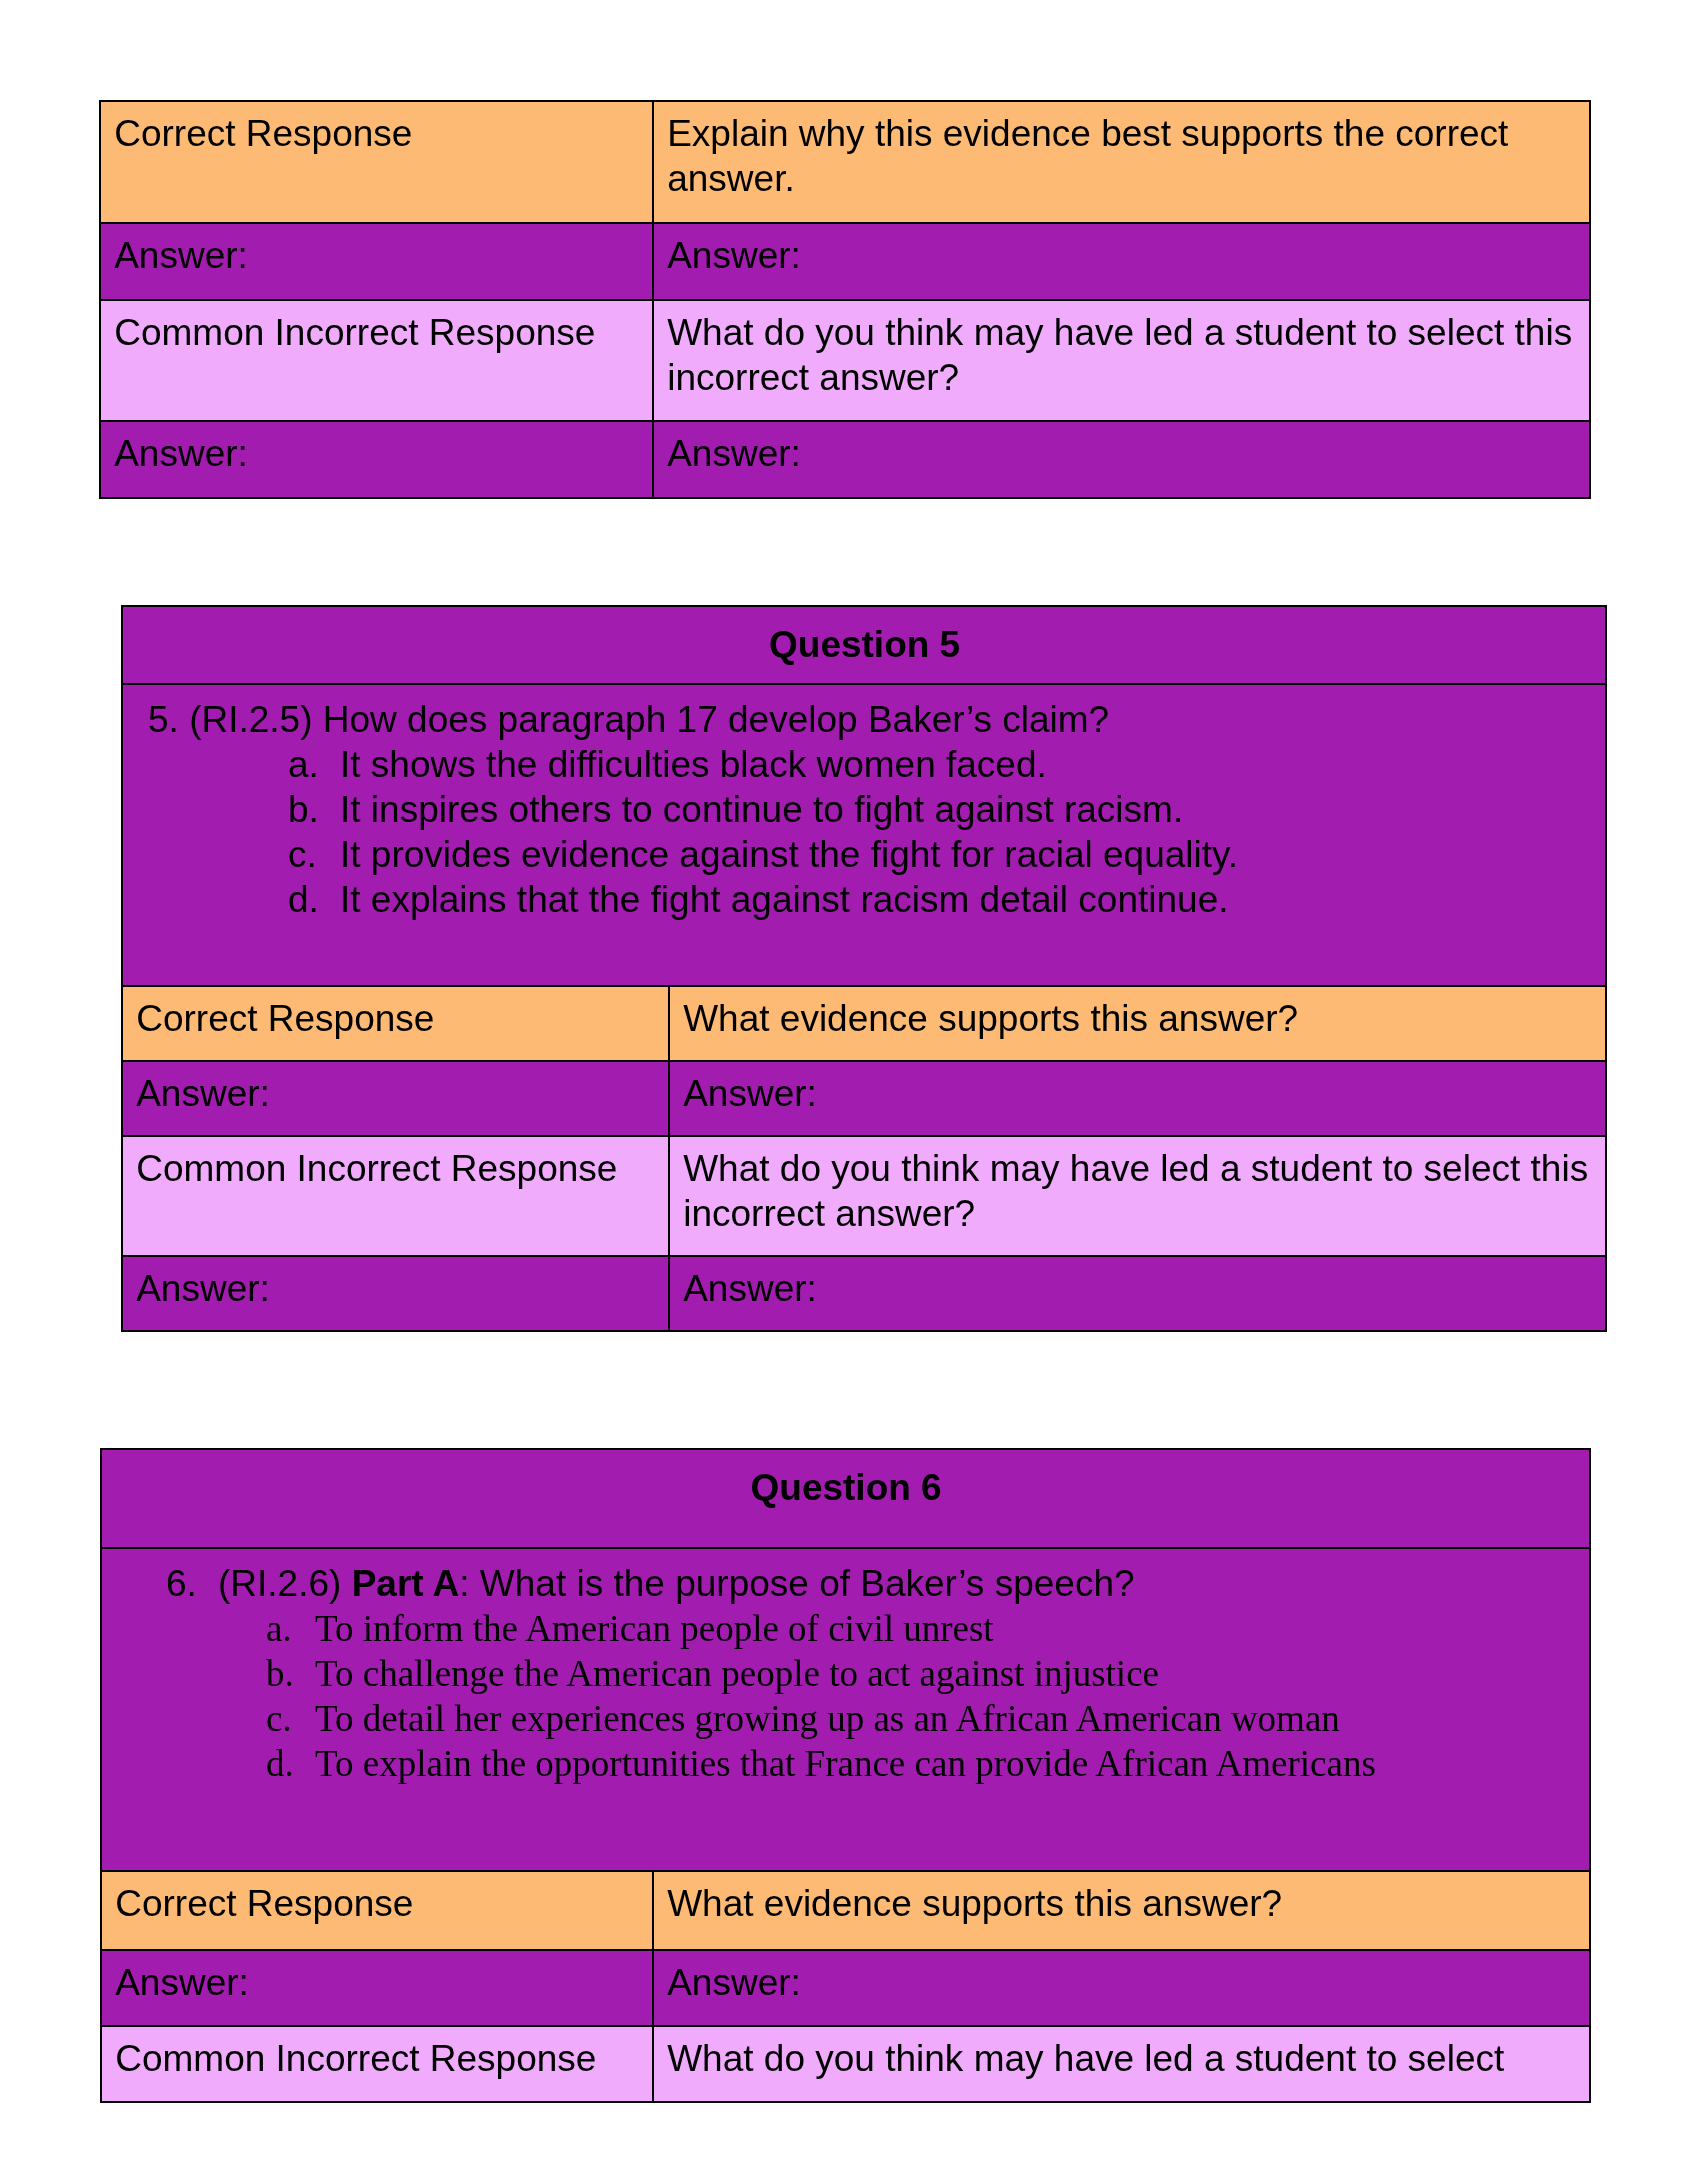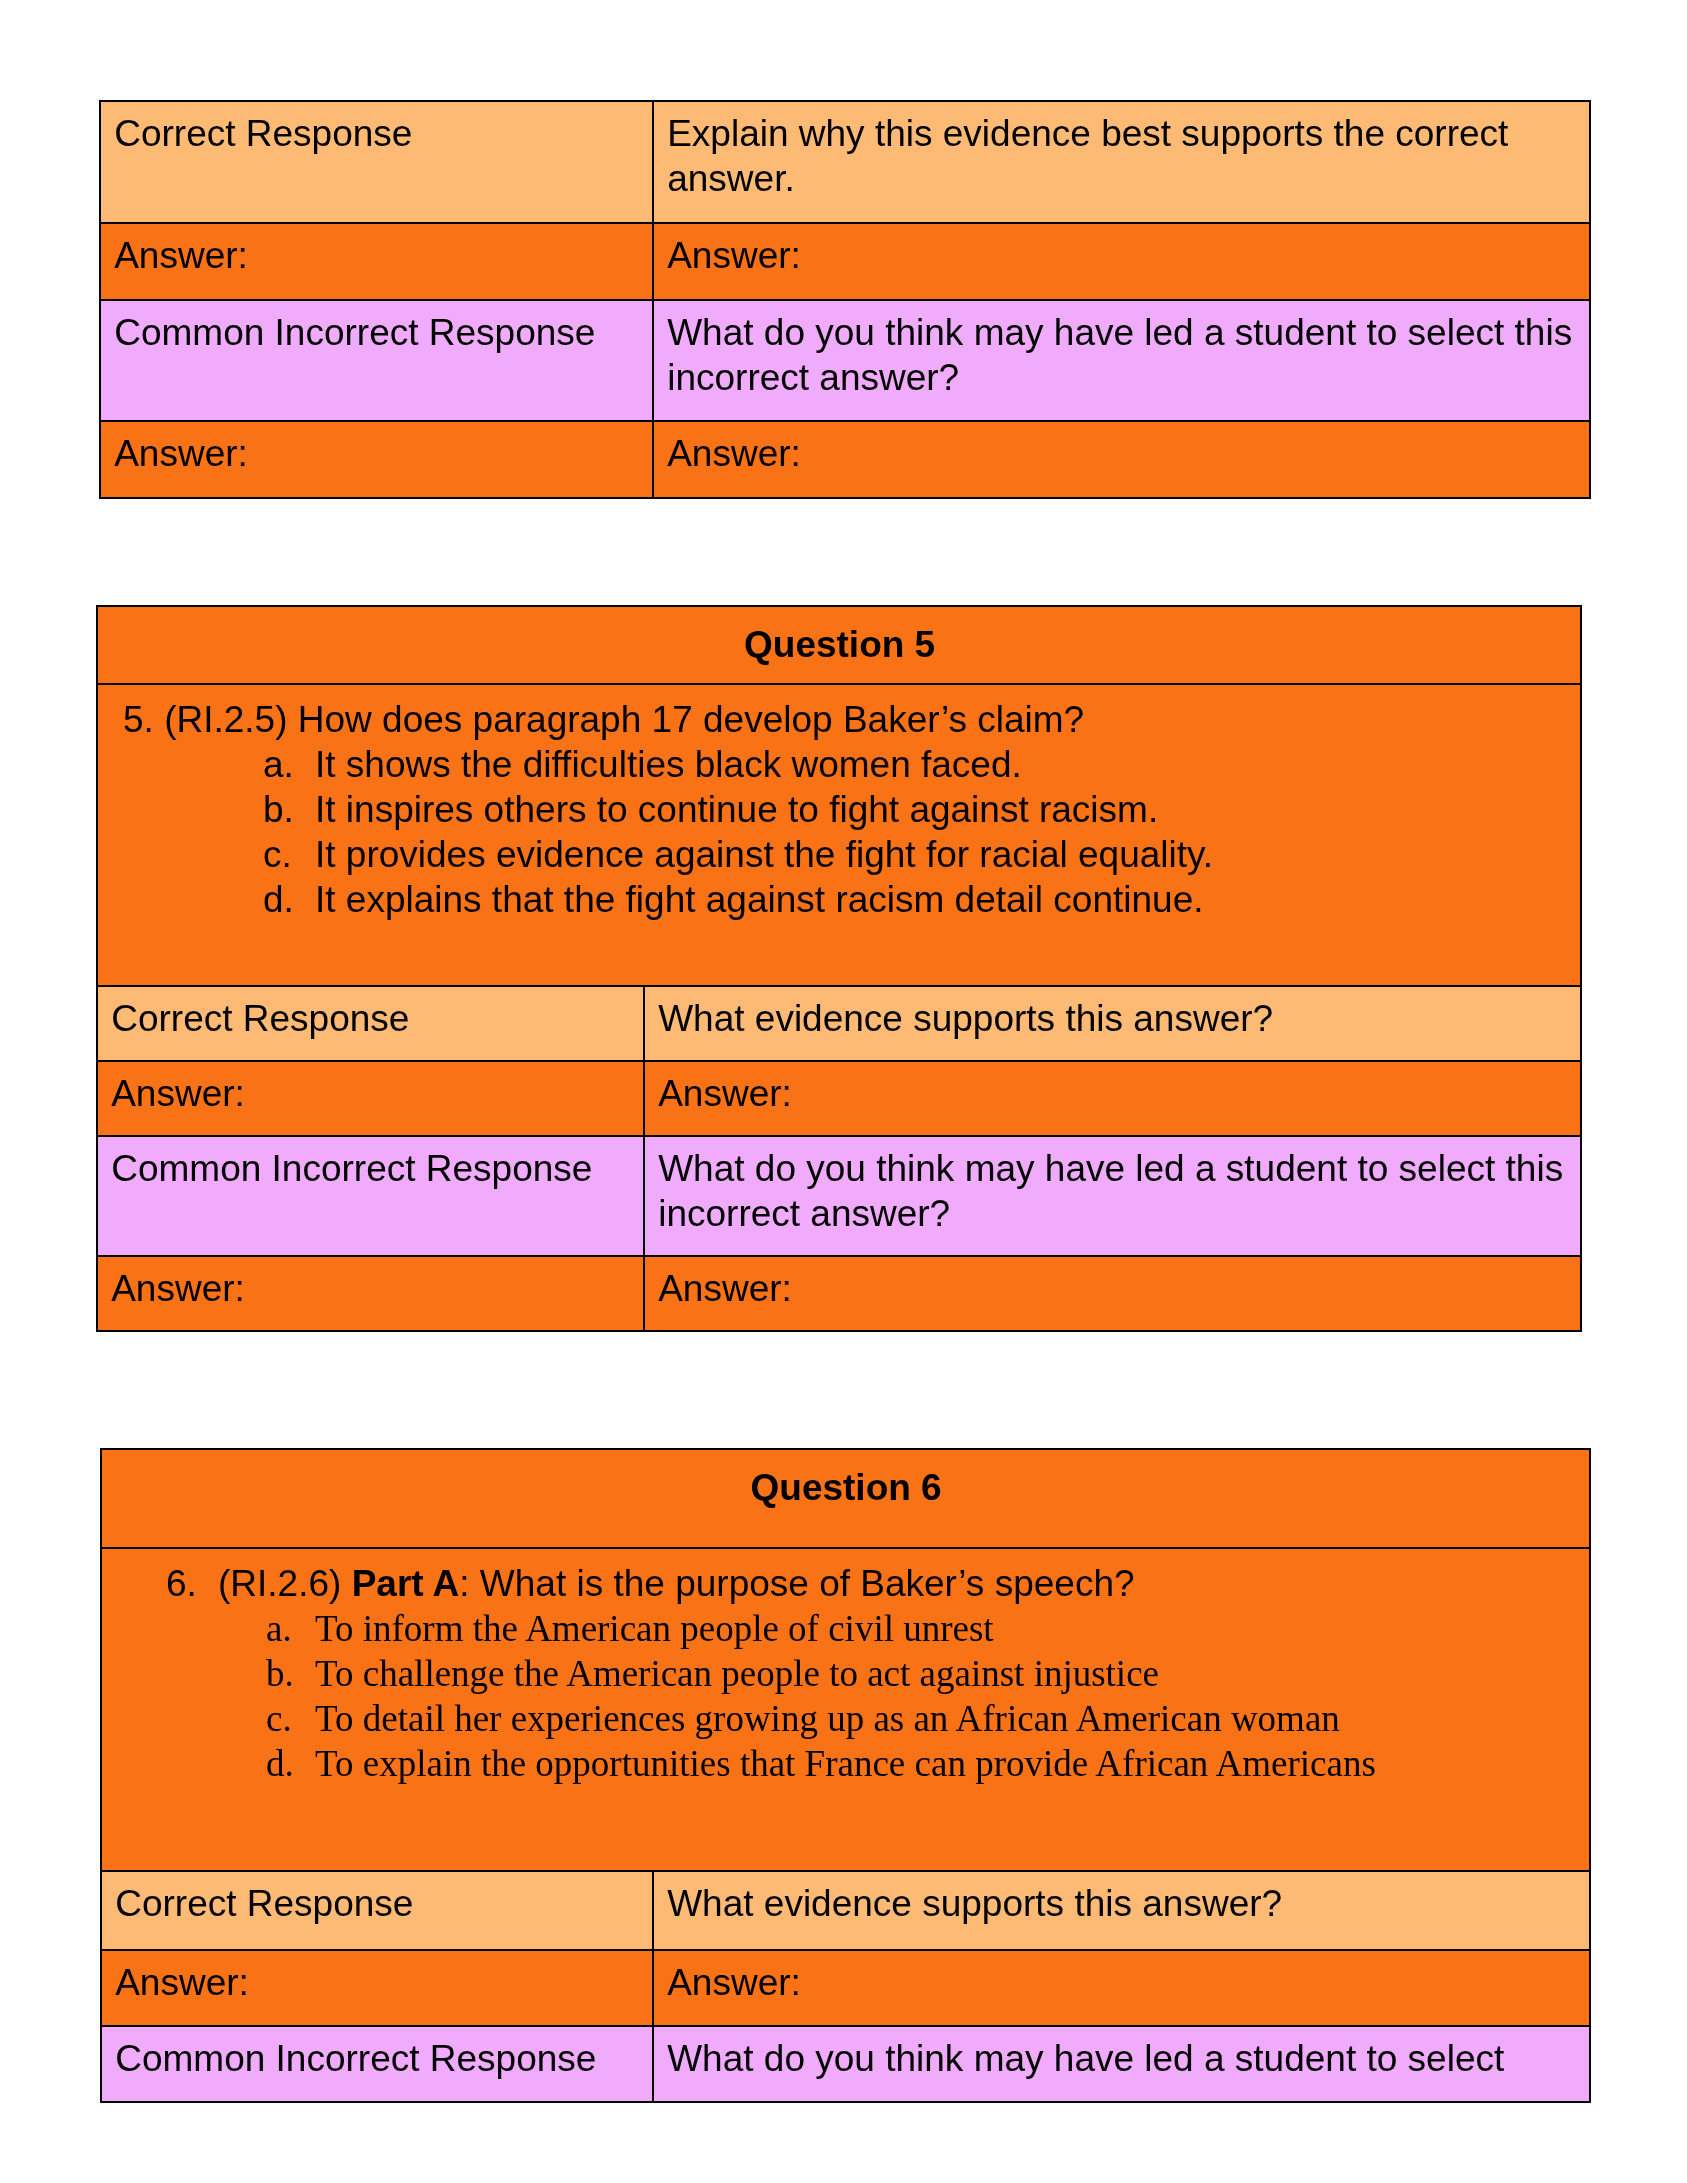--- a/index.html
+++ b/index.html
@@ -11,21 +11,21 @@
   .tbl {
     position: absolute; border-collapse: collapse; table-layout: fixed;
     box-sizing: border-box;
   }
   .tbl td {
     border: 2px solid #000000; vertical-align: top; box-sizing: border-box;
     padding: 9.3px 12px 0 13.2px; overflow: hidden;
   }
   .green { background: #fdba74; }
   .orange { background: #f0abfc; }
-  .white { background: #f97316; }
+  .white { background: #a21caf; }
   .title-cell { text-align: center; font-weight: bold; padding-top: 14.6px !important; }
   .q-cell { padding-top: 12px !important; }
   .q-stem { white-space: nowrap; }
   .opt { white-space: nowrap; display: block; }
   .opt .letter { display: inline-block; }
   .bold { font-weight: bold; }
 </style>
 </head>
 <body>
 
@@ -47,21 +47,21 @@
     <td>Common Incorrect Response</td>
     <td>What do you think may have led a student to select this incorrect answer?</td>
   </tr>
   <tr class="white" style="height:77px">
     <td>Answer:</td>
     <td>Answer:</td>
   </tr>
 </tbody>
   </table>
 
-<table class="tbl" style="left:96px; top:605px; width:1484px;">
+<table class="tbl" style="left:121px; top:605px; width:1484px;">
   <colgroup>
       <col style="width:547px">
       <col style="width:937px">
     </colgroup>
   <tbody>
       <tr class="white" style="height:78px">
     <td colspan="2" class="title-cell">Question 5</td>
   </tr>
   <tr class="white" style="height:302px">
     <td colspan="2" class="q-cell" style="padding-left:25px;">

